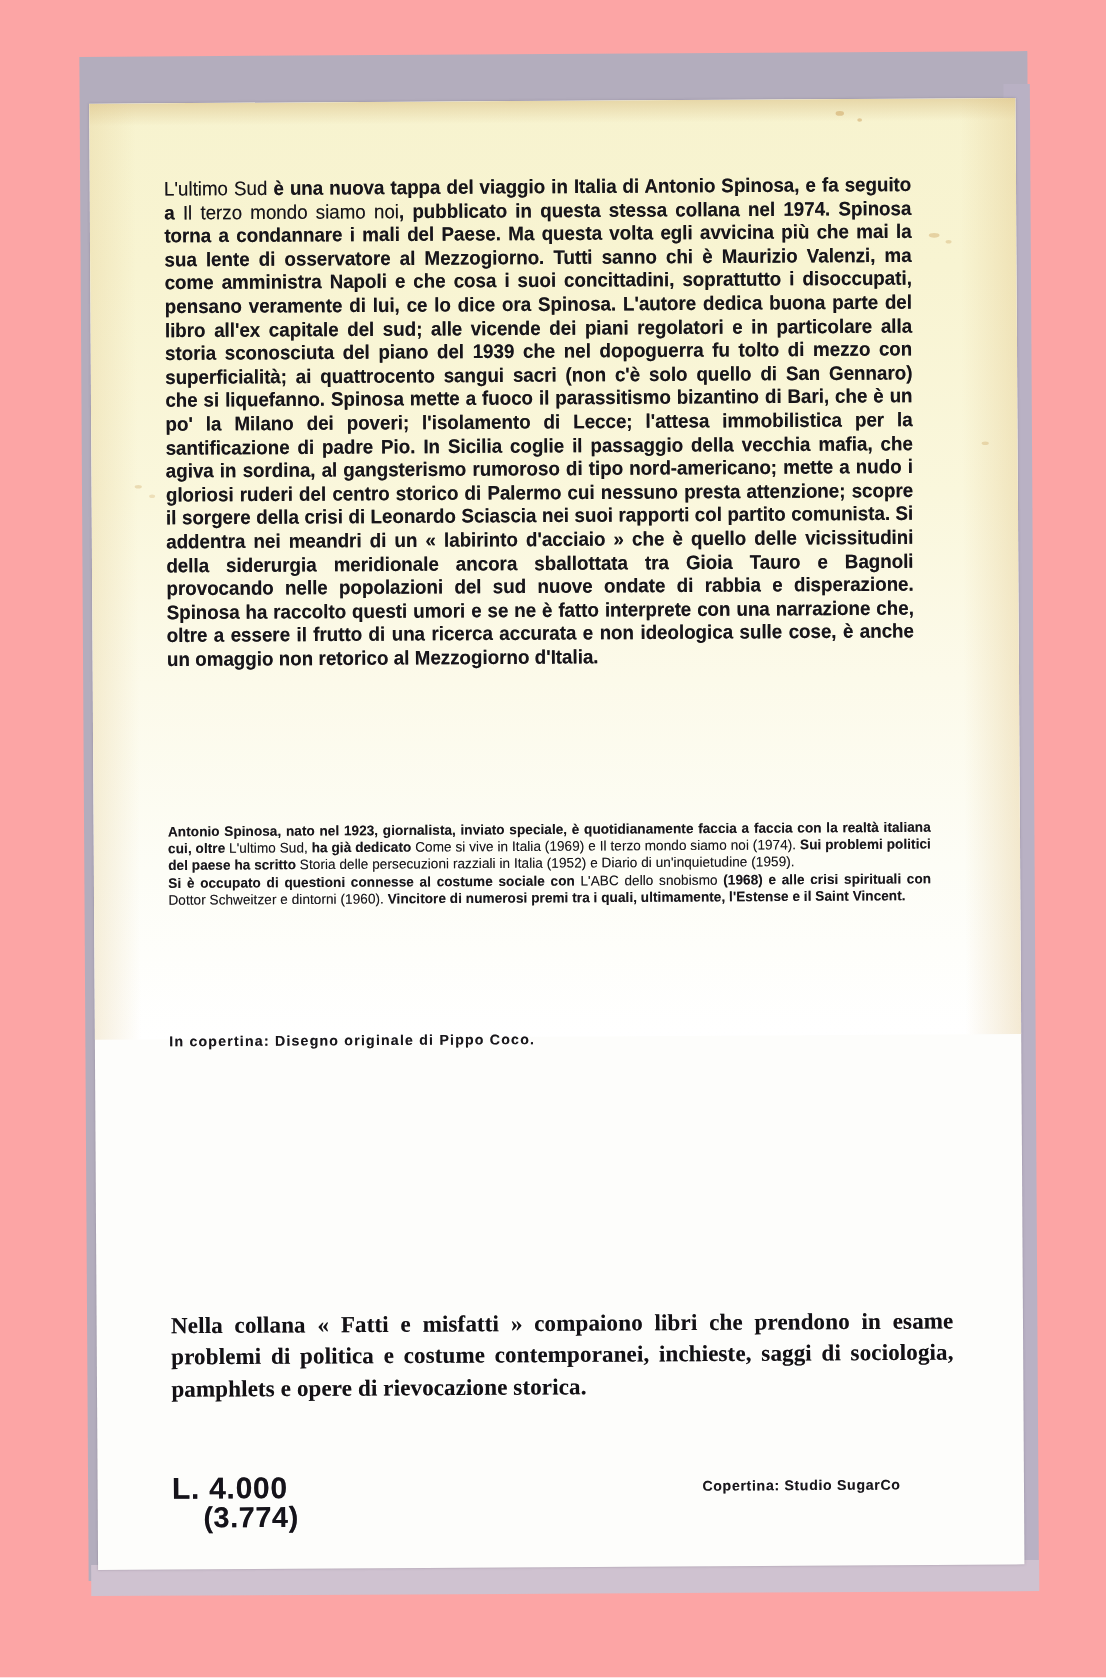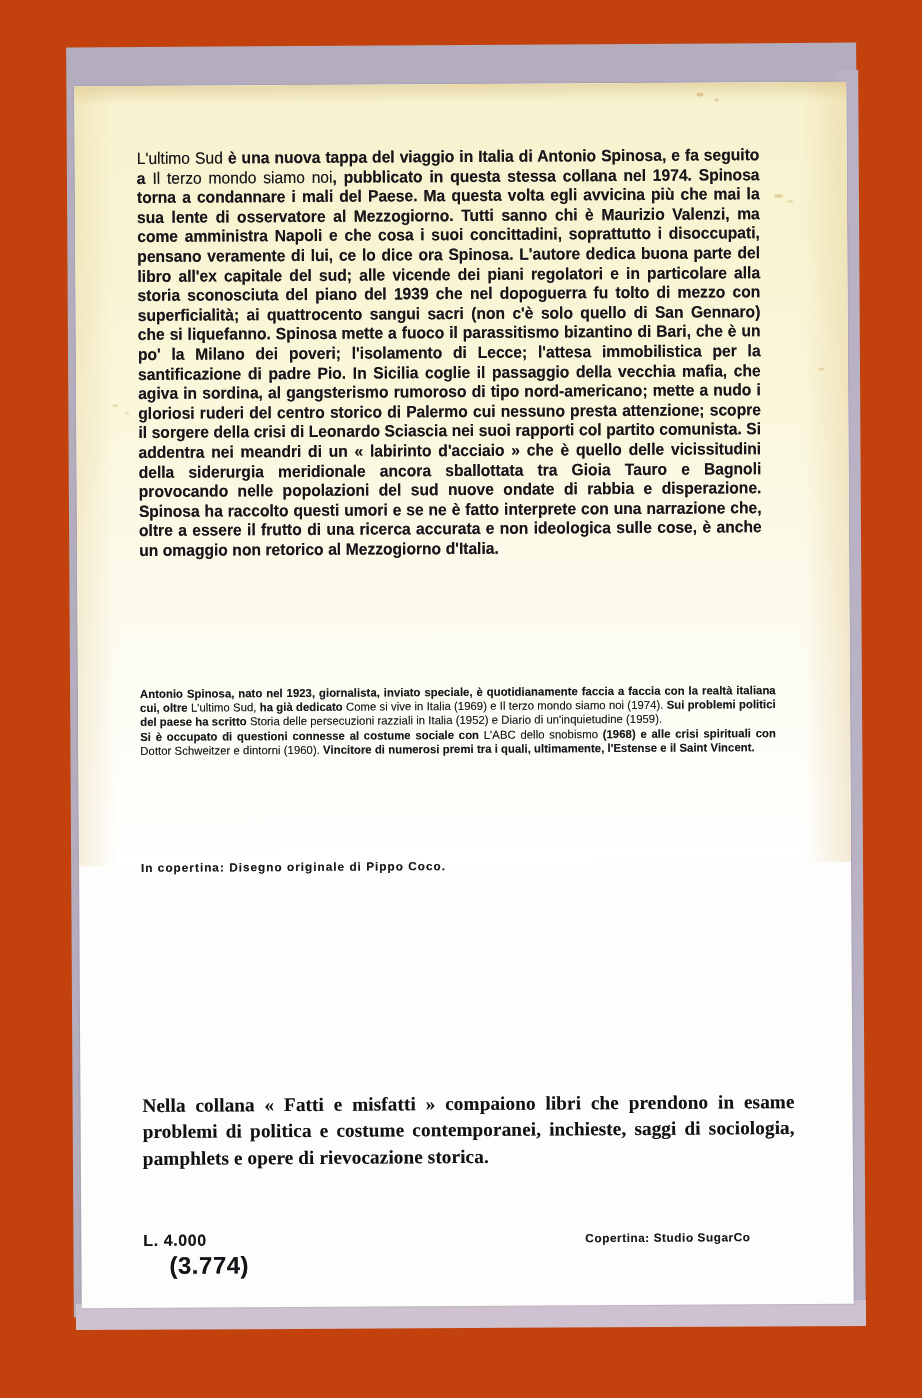--- a/index.html
+++ b/index.html
@@ -14,21 +14,21 @@
     overflow: hidden;
     font-family: "Liberation Sans", sans-serif;
     -webkit-font-smoothing: antialiased;
   }
 
   
   .scan {
     position: relative;
     width: 922px;
     height: 1398px;
-    background: #c2410c;
+    background: #fca5a5;
   }
 
   
   .backing {
     position: absolute;
     left: 70px;
     top: 45px;
     width: 790px;
     height: 1270px;
     background: #b3adbd;
@@ -185,21 +185,21 @@
   .price {
     position: absolute;
     left: 0;
     top: 0;
     font-weight: 700;
     color: #15131a;
     text-shadow: 0 0 .5px rgba(20,18,24,.5);
   }
   .price-main {
     display: block;
-    font-size: 16px;
+    font-size: 25px;
     line-height: 26px;
     letter-spacing: 0.6px;
   }
   .price-sub {
     display: block;
     font-size: 24px;
     line-height: 23px;
     letter-spacing: 0.5px;
     padding-left: 26px;
   }

